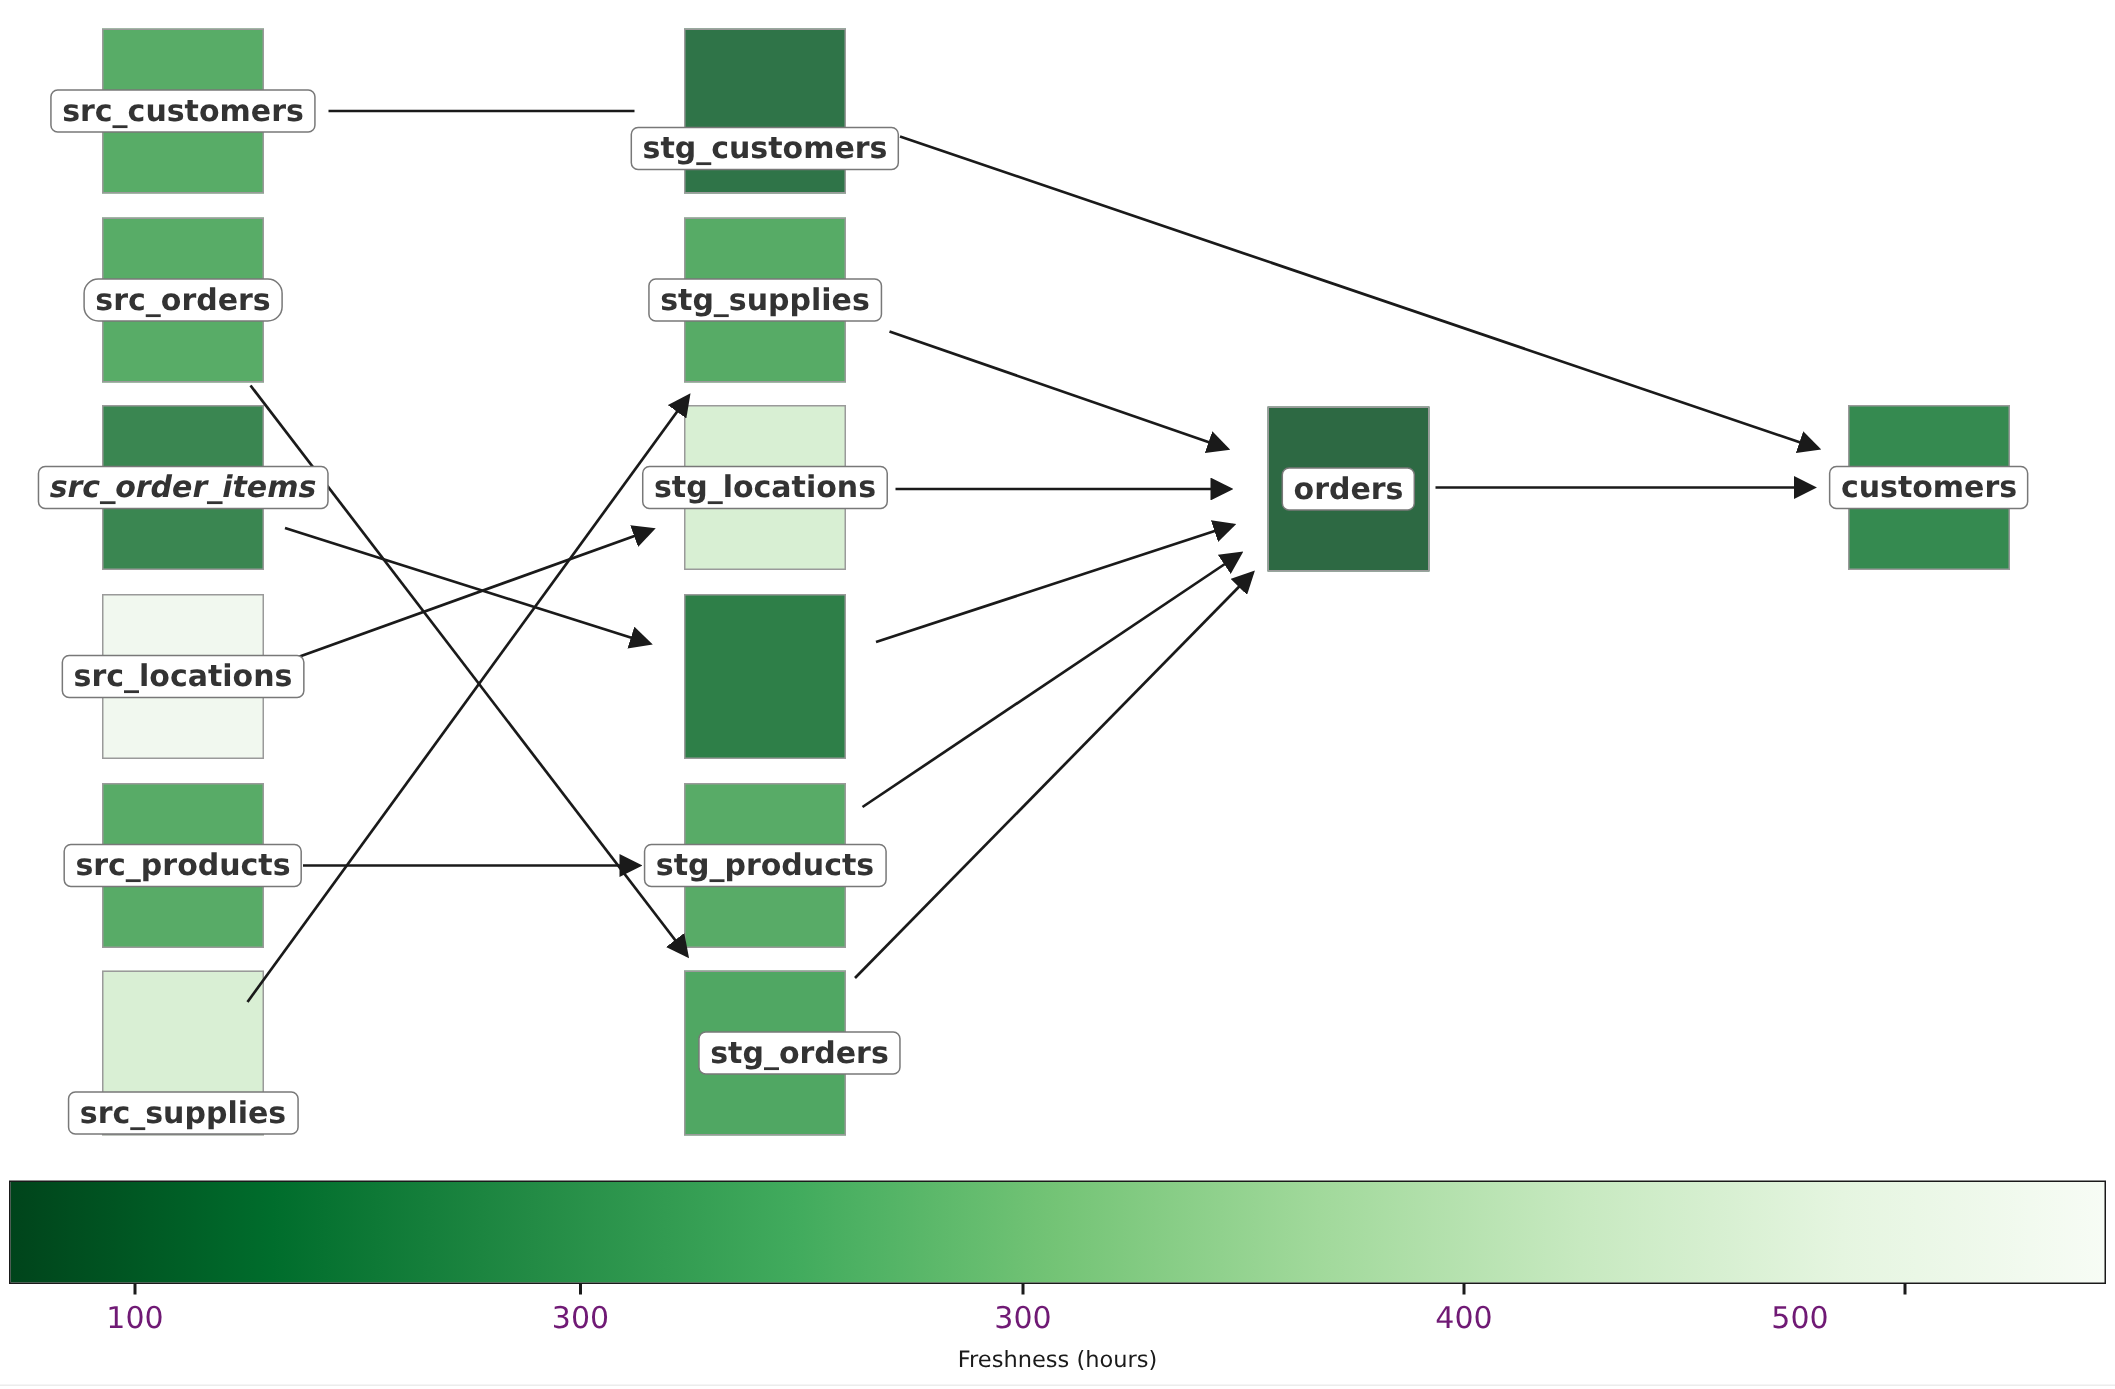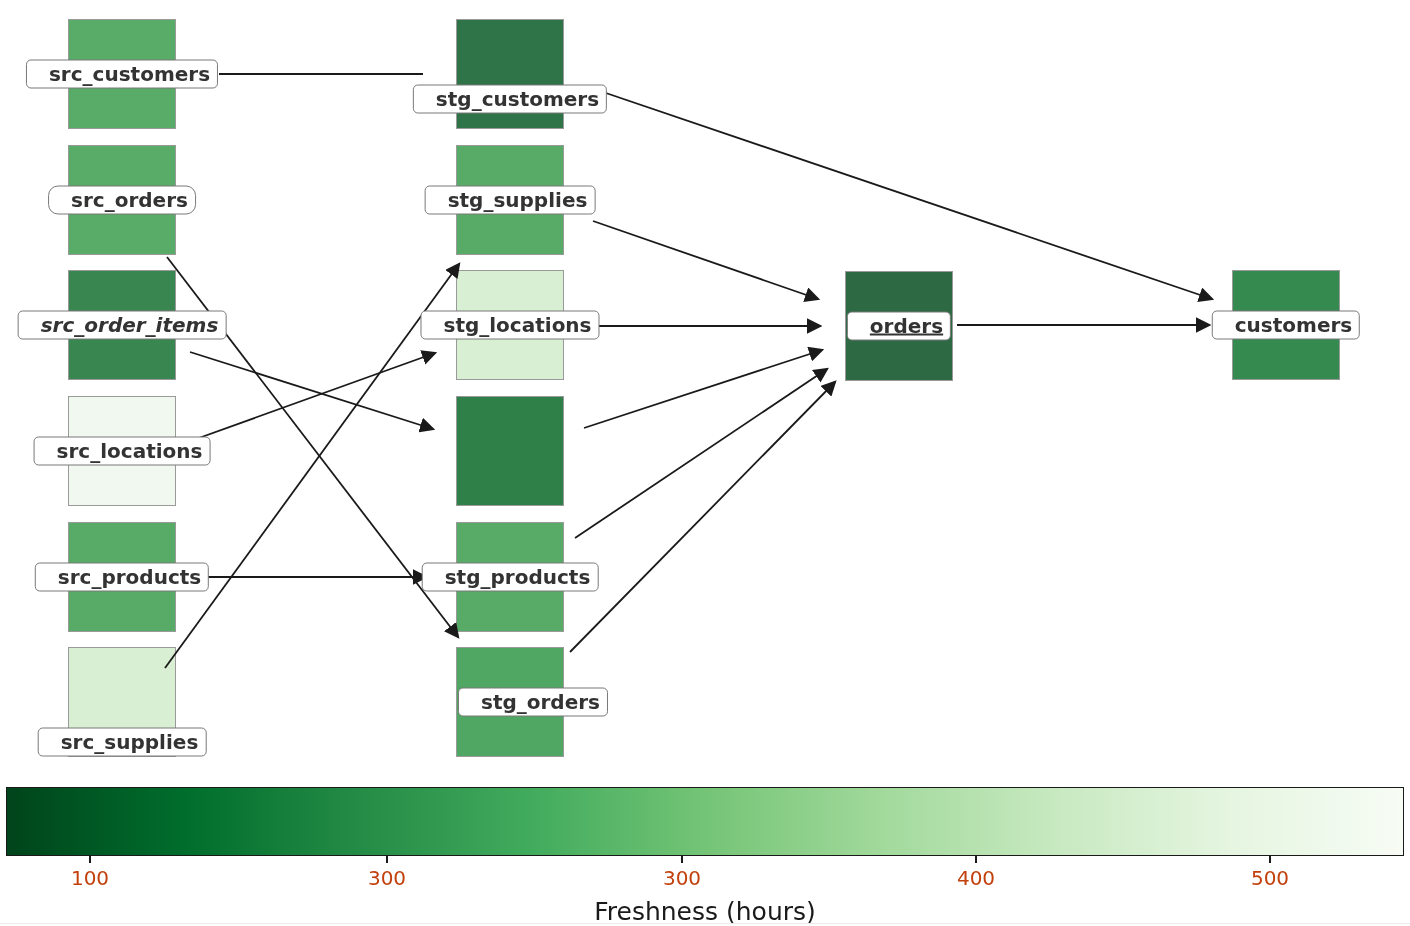--- a/index.html
+++ b/index.html
@@ -19,21 +19,21 @@
     border: 1.5px solid #9a9a9a;
     box-sizing: border-box;
     z-index: 1;
   }
   .nlabel {
     position: absolute;
     transform: translate(-50%,-50%);
     background: #ffffff;
     border: 1.8px solid #787878;
     border-radius: 5px;
-    padding: 1px 7px 2px 22px;
+    padding: 1px 7px 2px 7px;
     font-size: 20px;
     font-weight: bold;
     color: #333333;
     white-space: nowrap;
     z-index: 3;
     line-height: 1.2;
   }
   
   .rect-src_customers   { left:68px;  top:19px;  }
   .rect-src_orders      { left:68px;  top:145px; }
@@ -57,21 +57,21 @@
   .lab-src_order_items { left:122px;  top:325px;font-style:italic; }
   .lab-src_locations   { left:122px;  top:451px; }
   .lab-src_products    { left:122px;  top:577px; }
   .lab-src_supplies    { left:122px;  top:702px;margin-top:40px; }
   .lab-stg_customers   { left:510px;  top:74px;margin-top:25px;  }
   .lab-stg_supplies    { left:510px;  top:200px; }
   .lab-stg_locations   { left:510px;  top:325px; }
   .lab-stg_order_items { left:510px;  top:451px; }
   .lab-stg_products    { left:510px;  top:577px; }
   .lab-stg_orders      { left:510px;  top:702px;margin-left:23px; }
-  .lab-orders          { left:899px;  top:326px;text-decoration:underline; }
+  .lab-orders          { left:899px;  top:326px; }
   .lab-customers       { left:1286px; top:325px; }
   
   #edges {
     position: absolute;
     left: 0; top: 0;
     z-index: 2;
   }
   .edge {
     stroke: #1a1a1a;
     stroke-width: 1.8;
@@ -89,32 +89,32 @@
     position: absolute;
     top: 856px;
     width: 1.6px; height: 7px;
     background: #1a1a1a;
   }
   .cbticklabel {
     position: absolute;
     top: 866px;
     transform: translateX(-50%);
     font-size: 20px;
-    color: #c2410c;
+    color: #701a75;
   }
   .tm-100 { left: 89px; }  .tl-100 { left: 90px; }
   .tm-200 { left: 386px; } .tl-200 { left: 387px; }
   .tm-300 { left: 681px; } .tl-300 { left: 682px; }
   .tm-400 { left: 975px; } .tl-400 { left: 976px; }
-  .tm-500 { left: 1269px; }.tl-500 { left: 1270px; }
+  .tm-500 { left: 1269px; }.tl-500 { left: 1200px; }
   #cbar-label {
     position: absolute;
     left: 705px; top: 897px;
     transform: translateX(-50%);
-    font-size: 25px;
+    font-size: 15px;
     color: #1a1a1a;
     white-space: nowrap;
   }
   #bottom-hairline {
     position: absolute;
     left: 0; top: 923px;
     width: 1410px; height: 1px;
     background: #ececec;
   }
 </style>

